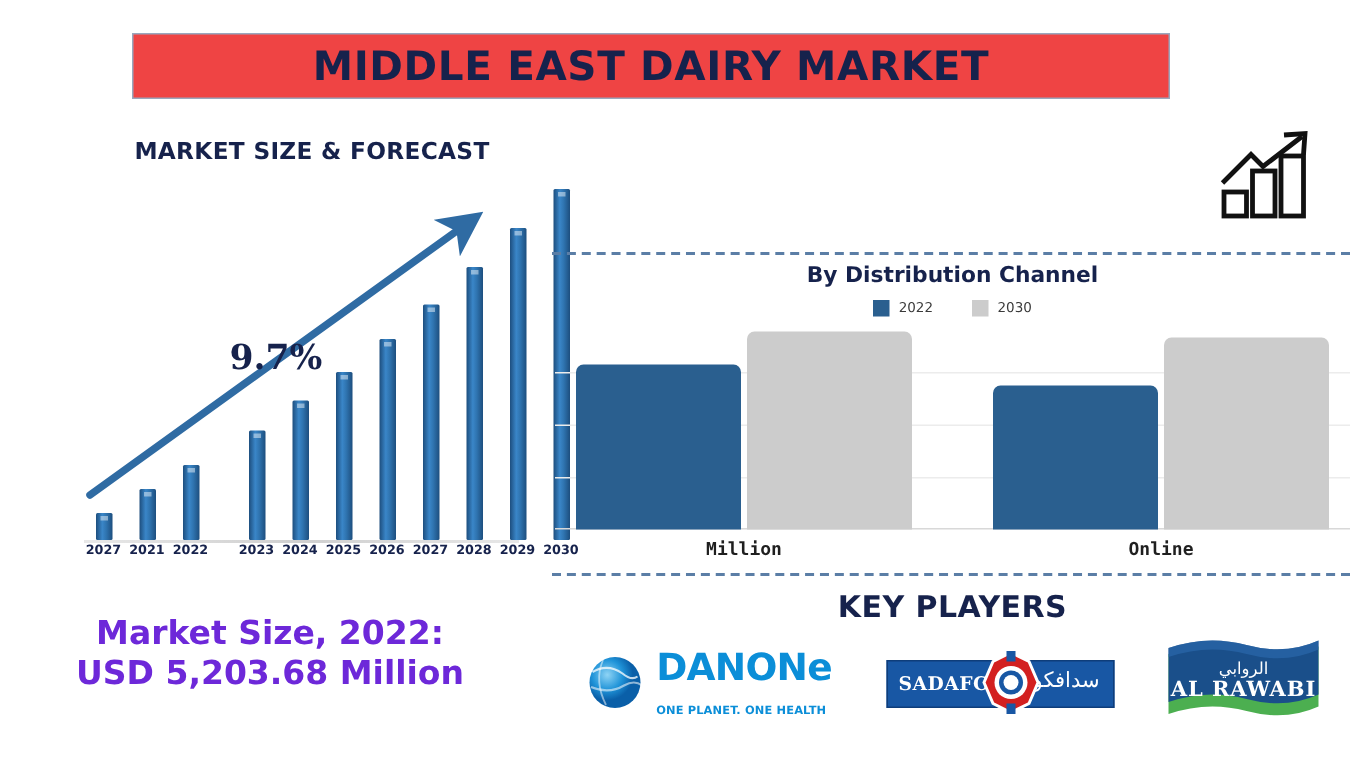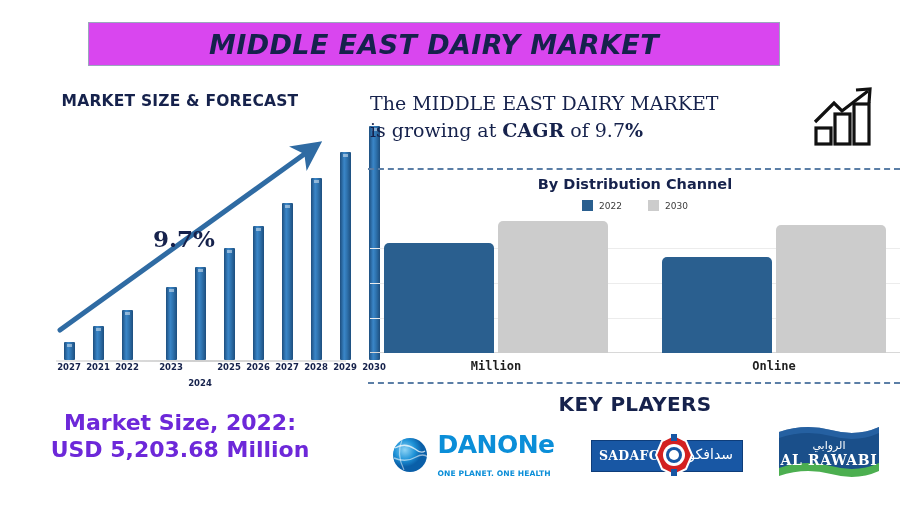--- a/index.html
+++ b/index.html
@@ -1,29 +1,29 @@
 <!DOCTYPE html>
 <html><head>
 <meta charset="utf-8">
 <style>
   html,body{margin:0;padding:0;background:#ffffff;}
   body{width:908px;height:511px;overflow:hidden;position:relative;
        font-family:"Liberation Sans",sans-serif;color:#1b2a57;}
 
   
   #title-box{position:absolute;left:88px;top:22px;width:690px;height:42px;
-    border:1px solid #9aa7bd;background:#d946ef;display:flex;align-items:center;justify-content:center;font-style:italic;}
+    border:1px solid #9aa7bd;background:#ef4444;display:flex;align-items:center;justify-content:center;}
   #title-text{font-size:27px;font-weight:bold;letter-spacing:.4px;color:#16224c;
     font-family:"DejaVu Sans","Liberation Sans",sans-serif;}
 
   
   #left-panel{position:absolute;left:0;top:72px;width:360px;height:439px;}
   #left-heading{position:absolute;left:0;top:20px;width:360px;text-align:center;
     font-size:15.5px;font-weight:bold;letter-spacing:.2px;color:#16224c;
-    font-family:"DejaVu Sans","Liberation Sans",sans-serif;}
+    font-family:"DejaVu Sans","Liberation Sans",sans-serif;padding-left:28px;}
 
   #growth-chart{position:absolute;left:48px;top:58px;width:300px;height:250px;}
   #cagr-badge{position:absolute;left:105px;top:95px;font-size:23px;font-weight:bold;
     color:#16224c;font-family:"DejaVu Serif","Liberation Serif",serif;}
   #arrow-svg{position:absolute;left:0;top:0;width:300px;height:250px;}
   .axis-line{position:absolute;left:8px;bottom:18px;width:290px;height:2px;
     background:linear-gradient(to right,#e8e8e8,#cfcfcf,#e8e8e8);}
   .bar{position:absolute;bottom:20px;width:11px;
     background:linear-gradient(to right,#1d4e7e 0%,#3a86c8 38%,#2f74b0 62%,#1d4e7e 100%);
     border-radius:1px;}
@@ -133,41 +133,37 @@
     <div class="bar" style="left:205px;height:134px;"></div>
     <div class="bar" style="left:234px;height:157px;"></div>
     <div class="bar" style="left:263px;height:182px;"></div>
     <div class="bar" style="left:292px;height:208px;"></div>
     <div class="bar" style="left:321px;height:234px;"></div>
 
     <div class="yearlbl" style="left:4px;top:232px;">2027</div>
     <div class="yearlbl" style="left:33px;top:232px;">2021</div>
     <div class="yearlbl" style="left:62px;top:232px;">2022</div>
     <div class="yearlbl" style="left:106px;top:232px;">2023</div>
-    <div class="yearlbl" style="left:135px;top:232px;margin-top:16px;">2024</div>
+    <div class="yearlbl" style="left:135px;top:232px;">2024</div>
     <div class="yearlbl" style="left:164px;top:232px;">2025</div>
     <div class="yearlbl" style="left:193px;top:232px;">2026</div>
     <div class="yearlbl" style="left:222px;top:232px;">2027</div>
     <div class="yearlbl" style="left:251px;top:232px;">2028</div>
     <div class="yearlbl" style="left:280px;top:232px;">2029</div>
     <div class="yearlbl" style="left:309px;top:232px;">2030</div>
   </div>
 
   <div id="market-size">
     <div>Market Size, 2022:</div>
     <div>USD 5,203.68 Million</div>
   </div>
 </div>
 
 <div id="right-panel">
 
-  <div id="headline">
-    <span>The MIDDLE EAST DAIRY MARKET</span><br>
-    <span>is growing at </span><b>CAGR</b><span> of 9.7</span><b>%</b>
-  </div>
 
   <svg id="growth-icon" viewBox="0 0 72 68">
     <g fill="none" stroke="#111111" stroke-width="3.2">
       <rect x="6" y="44" width="15" height="16"></rect>
       <rect x="25" y="30" width="15" height="30"></rect>
       <rect x="44" y="20" width="15" height="40"></rect>
       <path d="M5 38 L24 19 L32 27 L58 7"></path>
       <path d="M46 6 L60 5 L59 19" stroke-linejoin="miter"></path>
     </g>
   </svg>

